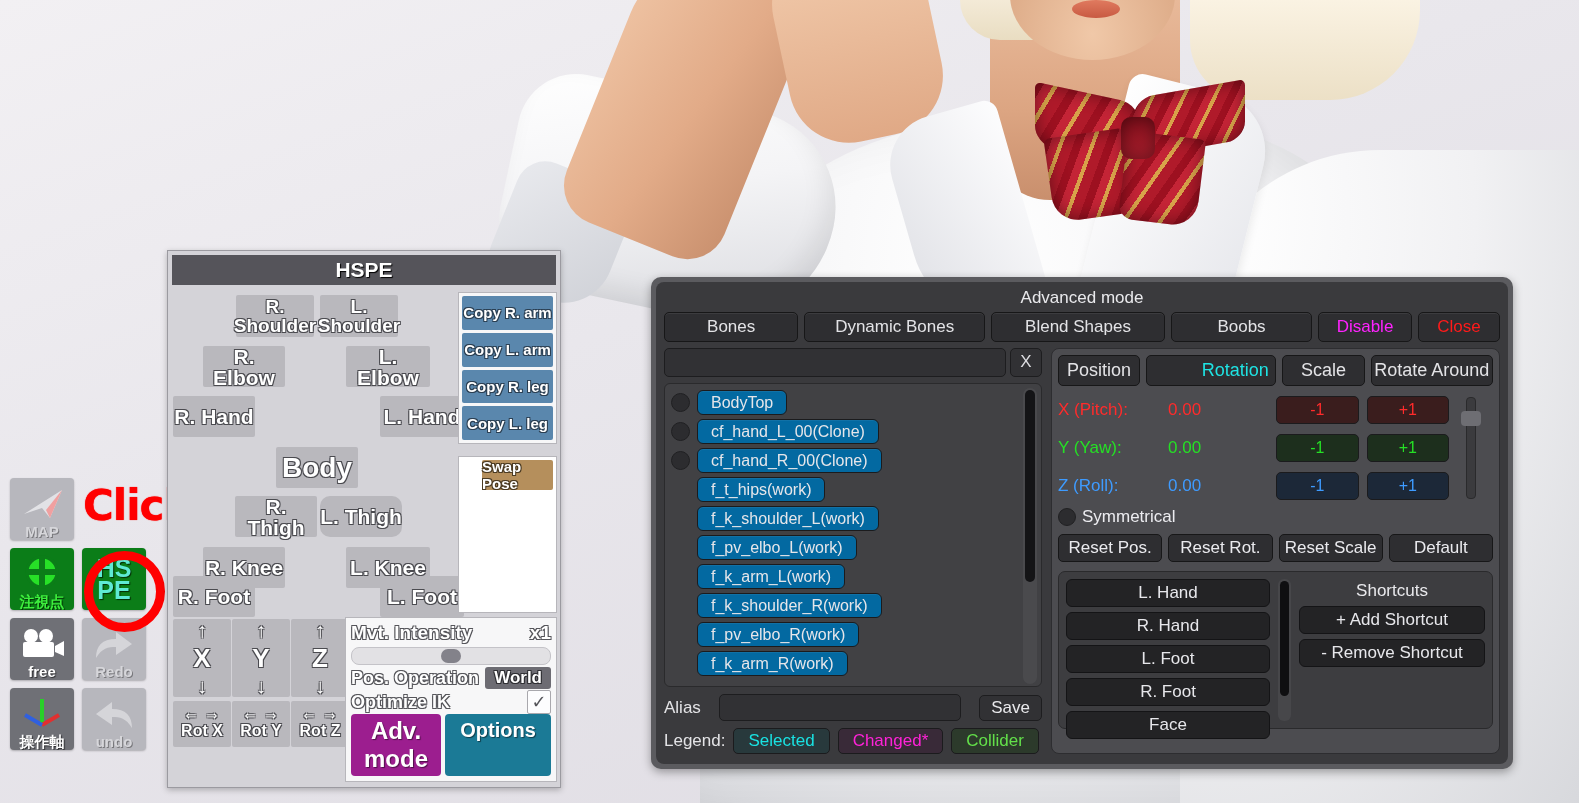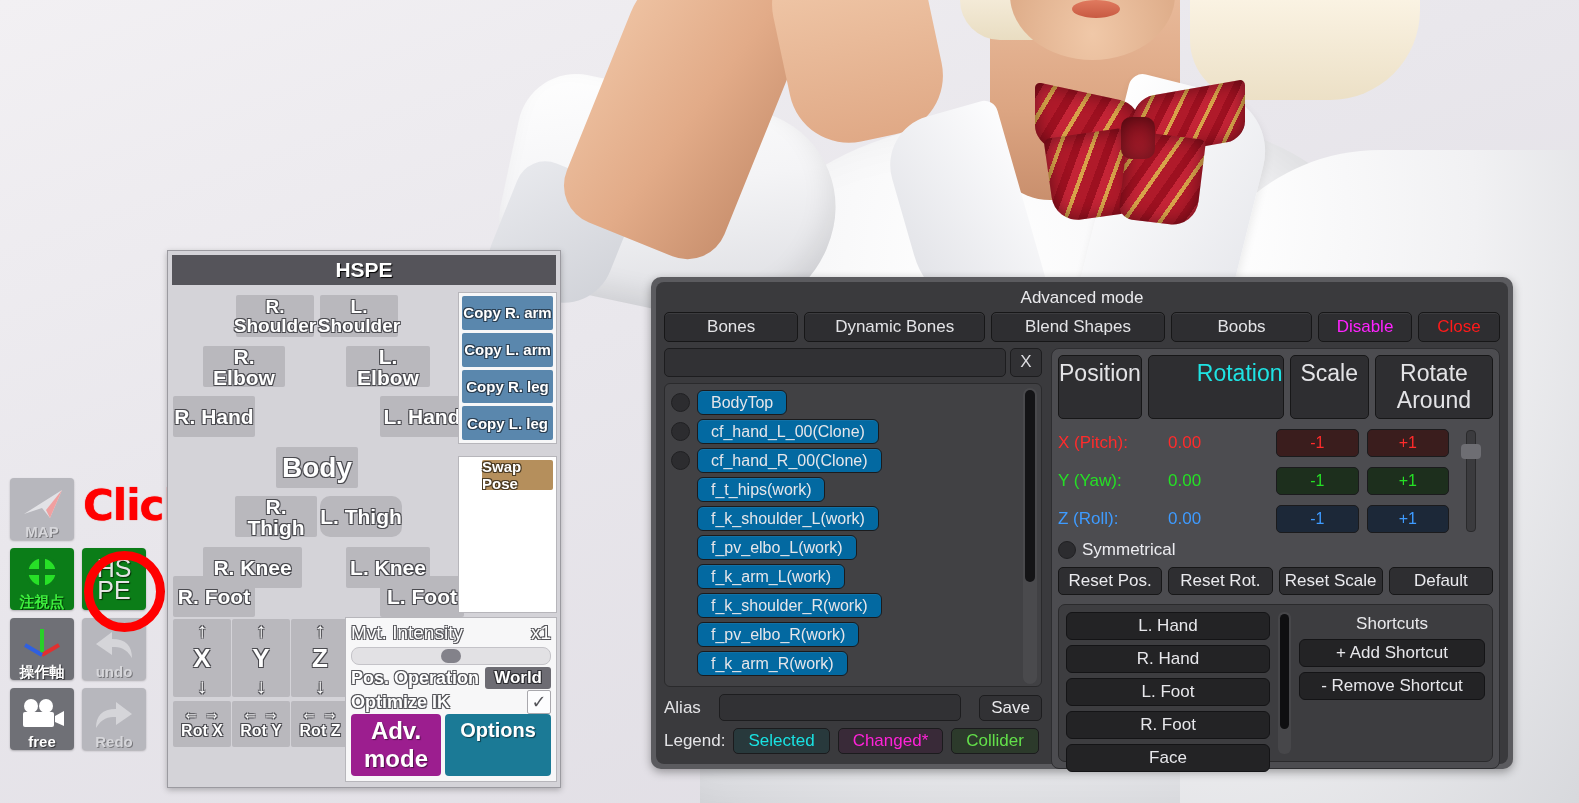--- a/index.html
+++ b/index.html
@@ -77,21 +77,21 @@
     display:flex;align-items:center;justify-content:center;
     box-shadow:0 1px 2px rgba(0,0,0,.25);overflow:hidden;}
   .sb-grey-dark{background:#6f7076;}
   .sb-green{background:#0b7d18;}
   .sb-disabled{background:#b7b7bd;}
   .sb-caption{position:absolute;bottom:1px;left:0;right:0;text-align:center;
     font-size:15px;font-weight:bold;line-height:15px;
     color:#d6d6da;text-shadow:1px 1px 0 rgba(0,0,0,.35);}
   .sb-caption.green{color:#3ef03e;text-shadow:1px 1px 1px #032d03;}
   .sb-caption.white{color:#ffffff;text-shadow:1px 1px 1px rgba(0,0,0,.6);}
-  .hspe-txt{font-size:25px;font-weight:normal;line-height:22px;color:#e5e5e5;
+  .hspe-txt{font-size:25px;font-weight:bold;line-height:22px;color:#5eead4;
     text-align:center;text-shadow:1px 1px 1px #042e04;letter-spacing:0px;}
   .map-arrow{position:absolute;left:10px;top:10px;}
   .click-label{position:absolute;left:83px;top:481px;
     font-family:"DejaVu Sans", sans-serif;
     font-size:42px;font-weight:bold;color:#ff0000;letter-spacing:-1px;
     text-shadow:0 0 1px #ff0000;}
   .click-ring{position:absolute;left:84px;top:551px;width:81px;height:81px;
     border:9px solid #ff0000;border-radius:50%;box-sizing:border-box;}
 
   
@@ -128,21 +128,21 @@
   .rot-btn{position:absolute;width:58px;height:46px;background:#b9b8bd;
     border-radius:2px;display:flex;flex-direction:column;align-items:center;
     justify-content:center;gap:1px;}
   .rot-btn .ar2{font-size:13px;color:#fff;line-height:13px;letter-spacing:1px;
     text-shadow:-1px -1px 0 #4b4b50,1px -1px 0 #4b4b50,-1px 1px 0 #4b4b50,1px 1px 0 #4b4b50;}
   .rot-btn .lb{font-size:16px;font-weight:bold;color:#fff;line-height:16px;
     text-shadow:-1px -1px 0 #4b4b50,1px -1px 0 #4b4b50,-1px 1px 0 #4b4b50,1px 1px 0 #4b4b50;}
   .mvt-box{position:absolute;left:345px;top:617px;width:212px;height:165px;
     background:#f7f7f8;border:1px solid #b7b6bb;box-sizing:border-box;padding:4px 5px;}
   .mvt-title{display:flex;justify-content:space-between;align-items:center;
-    font-size:19px;font-weight:normal;color:#fff;
+    font-size:19px;font-weight:bold;color:#fff;
     text-shadow:-1px -1px 0 #55555a,1px -1px 0 #55555a,-1px 1px 0 #55555a,1px 1px 0 #55555a;}
   .slider-track{position:relative;height:16px;margin:3px 0 2px 0;
     background:#e2e1e4;border-radius:8px;border:1px solid #c4c3c8;}
   .slider-knob{position:absolute;left:45%;top:1px;width:20px;height:14px;
     background:#83828a;border-radius:7px;}
   .mvt-row{display:flex;justify-content:space-between;align-items:center;
     margin-top:1px;}
   .mvt-lbl{font-size:18px;font-weight:bold;color:#fff;
     text-shadow:-1px -1px 0 #55555a,1px -1px 0 #55555a,-1px 1px 0 #55555a,1px 1px 0 #55555a;}
   .world-btn{background:#6d6c73;border-radius:3px;padding:1px 9px;
@@ -204,21 +204,21 @@
   .legend-lbl{color:#e3e3e6;font-size:17px;}
   .lg{border-radius:5px;border:1px solid #1b1b1d;font-size:17px;
     padding:2px 14px;background:#2f3a3b;}
   .lg.sel{color:#19e2e2;background:#28393c;}
   .lg.chg{color:#ff22d8;background:#392a38;}
   .lg.col{color:#63e04a;background:#2c3a2b;}
   .right-col{flex:1;background:#4c4c50;border:1px solid #2d2d30;
     border-radius:8px;box-sizing:border-box;padding:6px;}
   .modetabs{display:flex;gap:6px;}
   .mtab{flex:1;background:#2e2e31;border:1px solid #171718;border-radius:5px;
-    color:#e3e3e6;font-size:23px;text-align:center;padding:4px 0;}
+    color:#e3e3e6;font-size:18px;text-align:center;padding:4px 0;}
   .mtab.active{color:#1fe3e3;padding-left:48px;}
   .rotgrid{margin-top:9px;display:flex;}
   .rotleft{flex:1;}
   .rotrow{display:flex;align-items:center;height:29px;margin-bottom:9px;}
   .rl{width:110px;font-size:17px;}
   .rv{width:108px;font-size:17px;}
   .rbtns{display:flex;gap:8px;flex:1;}
   .rbtn{flex:1;border-radius:5px;font-size:16px;text-align:center;
     padding:4px 0;border:1px solid #1b1b1d;}
   .rx{color:#ff2b2b;} .ry{color:#25e025;} .rz{color:#3e9bff;}
@@ -301,72 +301,72 @@
       <span class="sb-caption green">注視点</span>
     </div>
     <div class="sb-btn sb-green">
       <div class="hspe-txt">
         <span>HS</span><br><span>PE</span>
       </div>
     </div>
   </div>
   <div class="sb-row">
     <div class="sb-btn sb-grey-dark">
-      <svg width="40" height="38" viewBox="0 0 40 38" style="margin-bottom:10px">
-        <line x1="20" y1="30" x2="20" y2="4" stroke="#29cf29" stroke-width="4"></line>
-        <line x1="20" y1="30" x2="37" y2="20" stroke="#e03030" stroke-width="4"></line>
-        <line x1="20" y1="30" x2="3" y2="20" stroke="#3060e0" stroke-width="4"></line>
-      </svg>
-      <span class="sb-caption white">操作軸</span>
-    </div>
-    <div class="sb-btn sb-disabled">
-      <svg width="44" height="34" viewBox="0 0 44 34" style="margin-bottom:8px">
-        <path d="M4 16 L20 4 L20 11 C34 11 40 18 40 30 C34 20 28 19 20 19 L20 27 Z" fill="#d5d5d9"></path>
-      </svg>
-      <span class="sb-caption">undo</span>
-    </div>
-  </div>
-  <div class="sb-row">
-    <div class="sb-btn sb-grey-dark">
       <svg width="46" height="32" viewBox="0 0 46 32" style="margin-bottom:10px">
         <circle cx="12" cy="8" r="7" fill="#fff"></circle>
           <circle cx="27" cy="8" r="7" fill="#fff"></circle>
         <rect x="4" y="14" width="31" height="15" rx="2" fill="#fff"></rect>
         <polygon points="36,18 45,13 45,28 36,24" fill="#fff"></polygon>
       </svg>
       <span class="sb-caption white">free</span>
     </div>
     <div class="sb-btn sb-disabled">
       <svg width="44" height="34" viewBox="0 0 44 34" style="margin-bottom:8px">
         <path d="M40 16 L24 4 L24 11 C10 11 4 18 4 30 C10 20 16 19 24 19 L24 27 Z" fill="#d5d5d9"></path>
       </svg>
       <span class="sb-caption">Redo</span>
     </div>
   </div>
+  <div class="sb-row">
+    <div class="sb-btn sb-grey-dark">
+      <svg width="40" height="38" viewBox="0 0 40 38" style="margin-bottom:10px">
+        <line x1="20" y1="30" x2="20" y2="4" stroke="#29cf29" stroke-width="4"></line>
+        <line x1="20" y1="30" x2="37" y2="20" stroke="#e03030" stroke-width="4"></line>
+        <line x1="20" y1="30" x2="3" y2="20" stroke="#3060e0" stroke-width="4"></line>
+      </svg>
+      <span class="sb-caption white">操作軸</span>
+    </div>
+    <div class="sb-btn sb-disabled">
+      <svg width="44" height="34" viewBox="0 0 44 34" style="margin-bottom:8px">
+        <path d="M4 16 L20 4 L20 11 C34 11 40 18 40 30 C34 20 28 19 20 19 L20 27 Z" fill="#d5d5d9"></path>
+      </svg>
+      <span class="sb-caption">undo</span>
+    </div>
+  </div>
 </div>
 <div class="click-label">Click</div>
 <div class="click-ring"></div>
 
 <div id="hspe">
   <div id="hspe-title">HSPE</div>
 
   <div class="bp" style="left:68px;top:44px;width:78px;height:42px;font-size:19px;">
       <span>R.<br>Shoulder</span>
     </div>
   <div class="bp" style="left:152px;top:44px;width:78px;height:42px;font-size:19px;">
       <span>L.<br>Shoulder</span>
     </div>
   <div class="bp" style="left:35px;top:95px;width:82px;height:41px;font-size:21px;">R. Elbow</div>
   <div class="bp" style="left:178px;top:95px;width:84px;height:41px;font-size:21px;">L. Elbow</div>
   <div class="bp" style="left:5px;top:145px;width:82px;height:41px;font-size:21px;">R. Hand</div>
   <div class="bp" style="left:212px;top:145px;width:84px;height:41px;font-size:21px;">L. Hand</div>
   <div class="bp" style="left:108px;top:196px;width:82px;height:41px;font-size:28px;">Body</div>
   <div class="bp" style="left:67px;top:245px;width:82px;height:41px;font-size:21px;">R. Thigh</div>
   <div class="bp" style="left:152px;top:245px;width:82px;height:41px;font-size:21px;border-radius:10px;">L. Thigh</div>
-  <div class="bp" style="left:35px;top:296px;width:99px;height:41px;font-size:21px;">R. Knee</div>
+  <div class="bp" style="left:35px;top:296px;width:82px;height:41px;font-size:21px;">R. Knee</div>
   <div class="bp" style="left:178px;top:296px;width:84px;height:41px;font-size:21px;">L. Knee</div>
   <div class="bp" style="left:5px;top:325px;width:82px;height:41px;font-size:21px;">R. Foot</div>
   <div class="bp" style="left:212px;top:325px;width:84px;height:41px;font-size:21px;">L. Foot</div>
 </div>
 
 <div class="copy-box">
   <div class="copy-btn">Copy R. arm</div>
   <div class="copy-btn">Copy L. arm</div>
   <div class="copy-btn">Copy R. leg</div>
   <div class="copy-btn">Copy L. leg</div>

